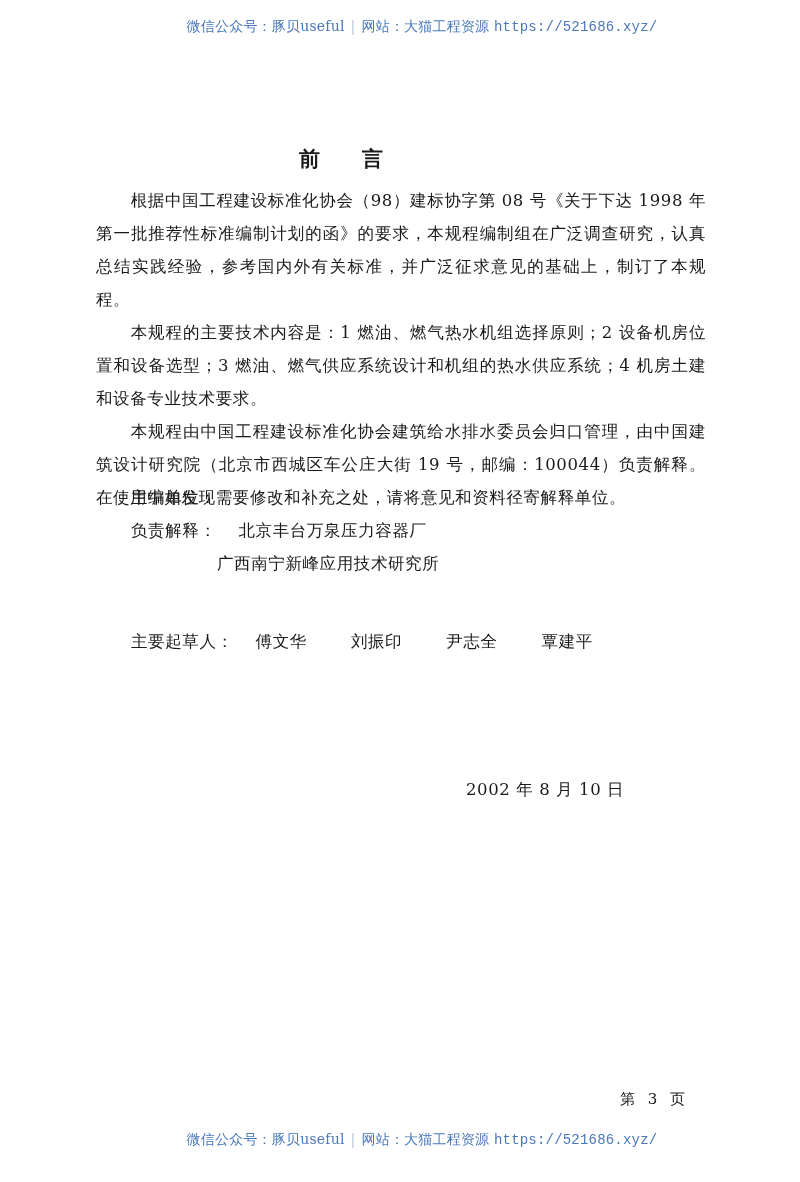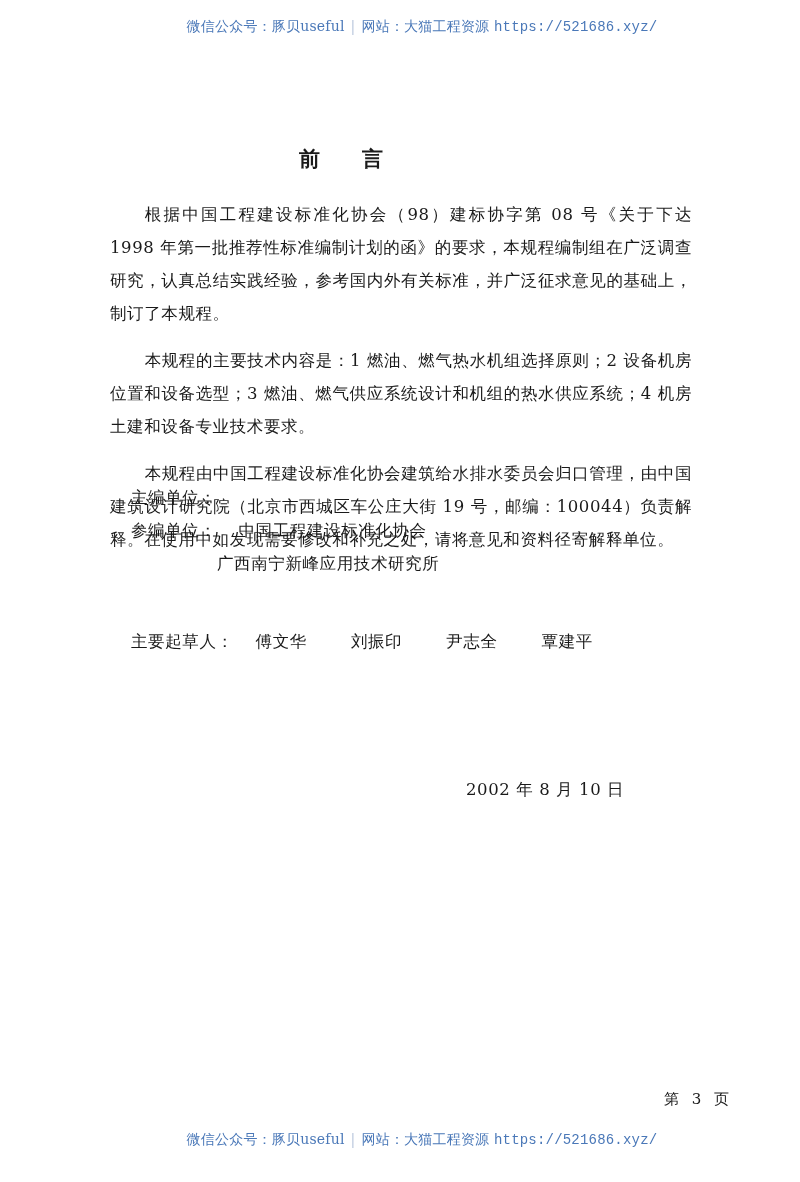--- a/index.html
+++ b/index.html
@@ -12,30 +12,30 @@
   .watermark .mono { font-family: "Liberation Mono", "DejaVu Sans Mono", monospace; }
   #wm-top { top: 18px; }
   #wm-bottom { top: 1131px; }
   .title { position: absolute; top: 145px; left: 0; width: 684px; text-align: center;
            font-family: "DejaVu Sans", "Liberation Sans", sans-serif; font-weight: bold;
            font-size: 21px; letter-spacing: 2px; }
   .title span { display: inline-block; }
   .title .gap { width: 40px; }
   .body { position: absolute; top: 184px; left: 96px; width: 610px;
           font-size: 16.5px; line-height: 33px; text-align: justify; letter-spacing: 0.6px; }
-  .body p { margin: 14px; text-indent: 2.1em; }
+  .body p { margin: 0; text-indent: 2.1em; }
   .credits { position: absolute; top: 481px; left: 131px; width: 560px;
              font-size: 16.5px; line-height: 33px; letter-spacing: 0.6px; }
   .credits .row { display: flex; gap: 22px; }
   .credits .label { white-space: nowrap; }
   .credits .indent { padding-left: 86px; text-align: center; }
   .credits .names span { margin-right: 22px; margin-top: 45px; }
   .sign { position: absolute; left: 440px; top: 773px; font-size: 16.5px; line-height: 33px; letter-spacing: 0.6px; }
   .sign .date { padding-left: 26px; }
-  .pageno { position: absolute; top: 1090px; left: 620px; font-size: 15px; letter-spacing: 4px; margin-left: 44px; }
+  .pageno { position: absolute; top: 1090px; left: 620px; font-size: 15px; letter-spacing: 4px; }
 </style>
 </head>
 <body>
 
 <div class="watermark" id="wm-top">
   <span>微信公众号：豚贝useful</span><span class="sep">|</span><span>网站：大猫工程资源</span>
   <span class="mono">https://521686.xyz/</span>
 </div>
 
 <div class="title">
@@ -46,22 +46,22 @@
   <p>根据中国工程建设标准化协会（98）建标协字第 08 号《关于下达 1998 年第一批推荐性标准编制计划的函》的要求，本规程编制组在广泛调查研究，认真总结实践经验，参考国内外有关标准，并广泛征求意见的基础上，制订了本规程。</p>
   <p>本规程的主要技术内容是：1 燃油、燃气热水机组选择原则；2 设备机房位置和设备选型；3 燃油、燃气供应系统设计和机组的热水供应系统；4 机房土建和设备专业技术要求。</p>
   <p>本规程由中国工程建设标准化协会建筑给水排水委员会归口管理，由中国建筑设计研究院（北京市西城区车公庄大街 19 号，邮编：100044）负责解释。在使用中如发现需要修改和补充之处，请将意见和资料径寄解释单位。</p>
 </div>
 
 <div class="credits">
   <div class="row">
     <span class="label">主编单位：</span>
   </div>
   <div class="row">
-    <span class="label">参编单位：</span>
-      <span>中国工程建设标准化协会</span>
+    <span class="label">负责解释：</span>
+      <span>北京丰台万泉压力容器厂</span>
   </div>
   <div class="row indent">
     <span>广西南宁新峰应用技术研究所</span>
   </div>
   <div class="row names">
     <span class="label" style="margin-right:0">主要起草人：</span>
     <span>傅文华</span>
     <span>刘振印</span>
     <span>尹志全</span>
     <span>覃建平</span>

